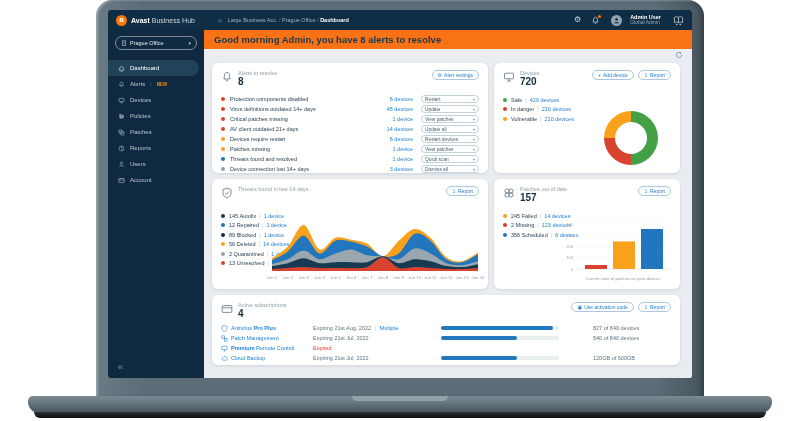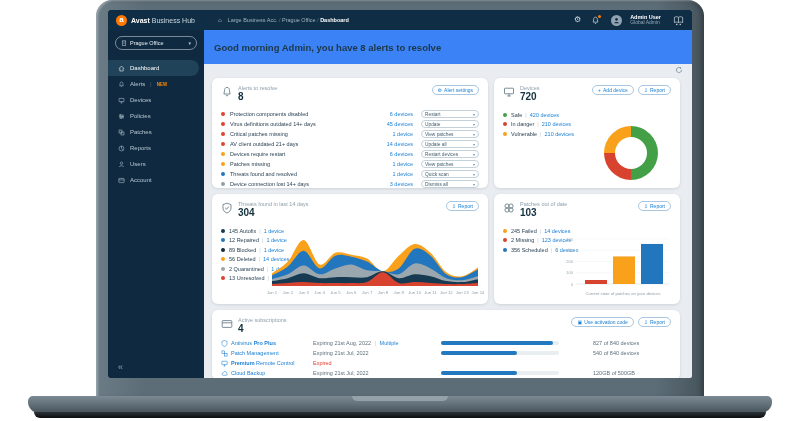--- a/index.html
+++ b/index.html
@@ -54,21 +54,21 @@
   .org-pill .chev { margin-left:auto; font-size:5px; color:#bcd; }
   .nav { margin-top:10px; }
   .nav-item { height:16px; display:flex; align-items:center; gap:5px;
     padding:0 10px; font-size:6px; color:#b9c7d0; margin-right:5px; }
   .nav-item.active { background:#21435a; border-radius:0 9px 9px 0; color:#fff; }
   .nav-badge { color:#ff8a00; font-size:4.5px; font-weight:bold; }
   .nav-bsep { color:#5a7383; font-size:5px; }
   .collapse { position:absolute; left:10px; bottom:6px; color:#8fa3af; font-size:9px; }
 
   .main { flex:1; position:relative; overflow:hidden; }
-  .greet-band { height:34px; background:#3b82f6; display:flex; align-items:center;
+  .greet-band { height:19px; background:#f97316; display:flex; align-items:center;
     padding:0 10px;text-align:center; }
   .greet { font-size:9.5px; font-weight:bold; color:#1c3848; }
   .refresh-row { height:12px; display:flex; justify-content:flex-end;
     align-items:center; padding:0 9px; }
   .cards { padding:2px 8px 0 8px; }
   .crow { display:flex; gap:6px; margin-bottom:6px; }
   .card { background:#fff; border-radius:6px; position:relative;
     box-shadow:0 1px 3px rgba(20,40,55,.12); padding:7px 9px; }
   .card.w-lg { width:276px; height:110px; }
   .card.w-sm { width:186px; height:110px; }
@@ -420,21 +420,20 @@
 
             <div class="card w-lg">
               <div class="card-head">
                 <span class="card-hicon">
                   <svg width="12" height="12" viewBox="0 0 12 12">
                       <path d="M6 1.2 L10 2.6 V6 C10 8.6 8.2 10.2 6 11 C3.8 10.2 2 8.6 2 6 V2.6 Z" fill="none" stroke="#5c7280" stroke-width=".8"></path>
                       <path d="M4.3 6 L5.5 7.2 L7.8 4.6" fill="none" stroke="#5c7280" stroke-width=".9"></path>
                     </svg>
                 </span>
                 <div class="card-title">Threats found in last 14 days</div>
-                <div class="card-count">304</div>
                 <div class="btns">
                   <span class="pill-btn">
                       <span class="glyph">⇩</span>
                       <span>Report</span>
                     </span>
                 </div>
               </div>
               <div class="legend" id="threats-legend" style="width:100px">
                   <div class="legend-row">
                     <span class="dot" style="background: rgb(21, 58, 82);"></span>
@@ -502,21 +501,21 @@
               <div class="card-head">
                 <span class="card-hicon">
                   <svg width="12" height="12" viewBox="0 0 12 12">
                       <circle cx="4" cy="4" r="2.1" fill="none" stroke="#5c7280" stroke-width=".8"></circle>
                       <circle cx="8" cy="4" r="2.1" fill="none" stroke="#5c7280" stroke-width=".8"></circle>
                       <circle cx="4" cy="8" r="2.1" fill="none" stroke="#5c7280" stroke-width=".8"></circle>
                       <circle cx="8" cy="8" r="2.1" fill="none" stroke="#5c7280" stroke-width=".8"></circle>
                     </svg>
                 </span>
                 <div class="card-title">Patches out of date</div>
-                <div class="card-count">103</div>
+                <div class="card-count">157</div>
                 <div class="btns">
                   <span class="pill-btn">
                       <span class="glyph">⇩</span>
                       <span>Report</span>
                     </span>
                 </div>
               </div>
               <div class="legend" id="patches-legend">
                   <div class="legend-row">
                     <span class="dot" style="background: rgb(249, 161, 27);"></span>

